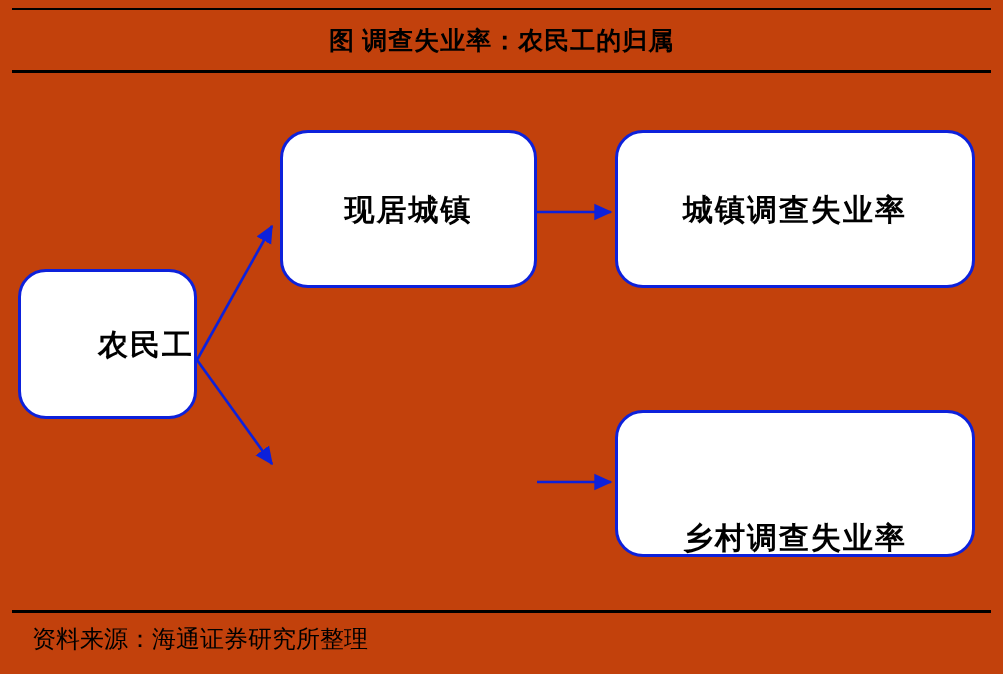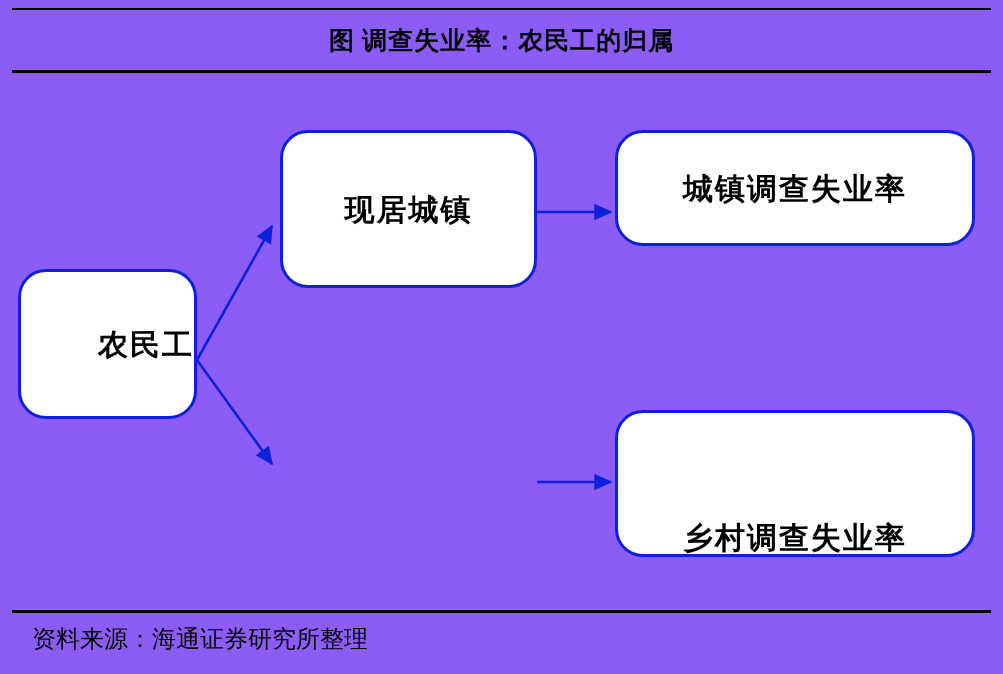--- a/index.html
+++ b/index.html
@@ -8,21 +8,21 @@
     padding: 0;
     background: #ffffff;
   }
   body {
     font-family: "Liberation Serif", "DejaVu Serif", serif;
   }
   #page {
     position: relative;
     width: 1003px;
     height: 674px;
-    background: #8b5cf6;
+    background: #c2410c;
     overflow: hidden;
   }
 
   
   .rule {
     position: absolute;
     left: 12px;
     right: 12px;
     background: #000000;
   }
@@ -90,21 +90,21 @@
     white-space: nowrap;
     z-index: 2;
   }
   .node-label {
     display: block;
     line-height: 1.1;
   }
 
   #node-migrant-workers { left: 18px;  top: 194px; width: 179px; height: 150px; justify-content: flex-end; }
   #node-live-urban      { left: 280px; top: 55px;  width: 257px; height: 158px; }
-  #node-urban-rate      { left: 615px; top: 55px;  width: 360px; height: 116px; }
+  #node-urban-rate      { left: 615px; top: 55px;  width: 360px; height: 158px; }
   #node-live-rural      { left: 280px; top: 335px; width: 257px; height: 147px; }
   #node-rural-rate      { left: 615px; top: 335px; width: 360px; height: 147px; align-items: flex-end; }
 </style>
 </head>
 <body>
 
 <div id="page">
 
   <div class="rule rule-top"></div>
 

